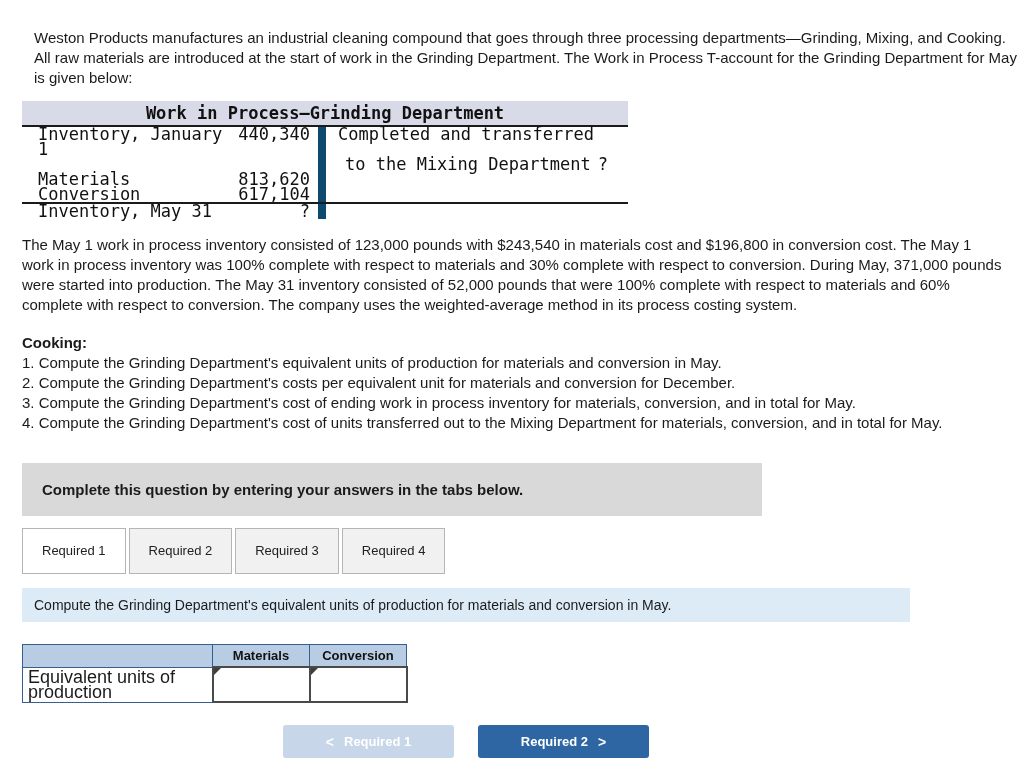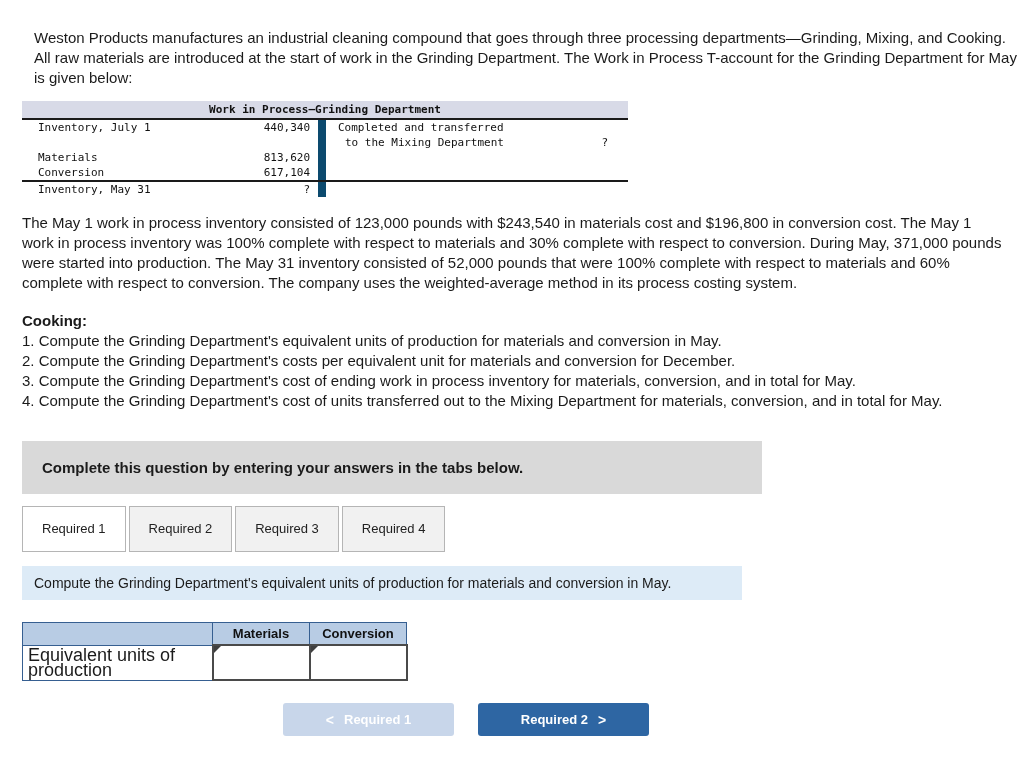--- a/index.html
+++ b/index.html
@@ -10,21 +10,21 @@
     font-size:15px; color:#1b1b1b;
   }
   .page { padding:16px 20px 24px 22px; }
 
   .intro, .body-par, .req-item { width:985px; line-height:20px; }
 
   
   .ta {
     width:606px; margin-top:13px;
     font-family:"DejaVu Sans Mono","Liberation Mono",monospace;
-    font-size:11px; color:#111;
+    font-size:17px; color:#111;
   }
   .ta-header {
     background:#d8dae7; border-bottom:2px solid #1a1a1a;
     text-align:center; font-weight:bold; padding:2px 0 2px;
   }
   .ta-row { display:flex; min-height:15px; line-height:15px; }
   .ta-row.rule { border-bottom:2px solid #1a1a1a; }
   .ta-left {
     width:296px; display:flex; justify-content:space-between;
     padding:0 8px 0 16px;
@@ -51,21 +51,21 @@
   .tabs { margin-top:12px; display:flex; gap:3px; }
   .tab {
     border:1px solid #b5b5b5; background:#f1f1f1;
     height:46px; line-height:44px; padding:0 19px;
     font-size:13px; color:#222; cursor:pointer;
   }
   .tab.active { background:#ffffff; }
 
   
   .tab-instr {
-    margin-top:14px; width:720px; background:#ddebf7;
+    margin-top:14px; width:888px; background:#ddebf7;
     padding:8px 12px; font-size:14px; line-height:18px;
   }
 
   
   .ans-table { margin-top:22px; border-collapse:collapse; }
   .ans-table th {
     background:#b8cce4; border:1px solid #365f91;
     font-weight:bold; font-size:13px; padding:3px 6px; color:#111;
   }
   .ans-table th.blank { width:190px; }
@@ -110,21 +110,21 @@
 
 <div class="page">
 
   <p class="intro" style="margin:12px">Weston Products manufactures an industrial cleaning compound that goes through three processing departments—Grinding, Mixing, and Cooking. All raw materials are introduced at the start of work in the Grinding Department. The Work in Process T-account for the Grinding Department for May is given below:</p>
 
   <div class="ta">
     <div class="ta-header">Work in Process—Grinding Department</div>
 
     <div class="ta-row">
       <div class="ta-left">
-        <span>Inventory, July 1</span>
+        <span>Inventory, January 1</span>
         <span>440,340</span>
       </div>
       <div class="ta-right">
         <span>Completed and transferred</span>
       </div>
     </div>
 
     <div class="ta-row">
       <div class="ta-left"></div>
       <div class="ta-right">

